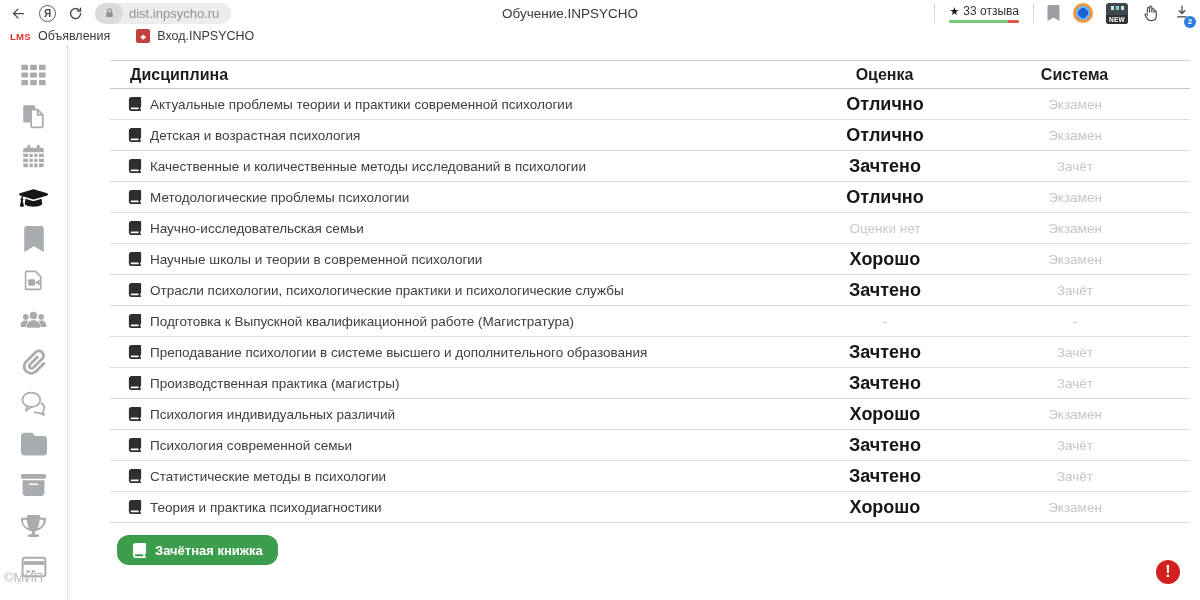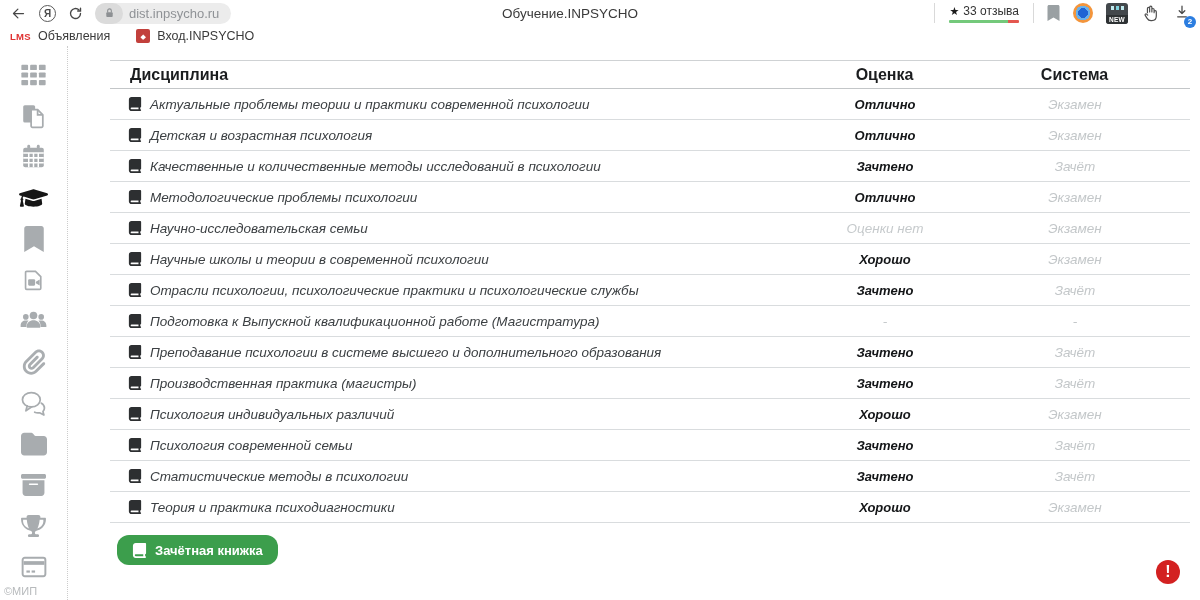--- a/index.html
+++ b/index.html
@@ -45,36 +45,36 @@
   .app { display:flex; height:554px; position:relative; }
   .sidebar { width:68px; border-right:1px dotted #ccc; padding-top:8px; display:flex; flex-direction:column; flex:none; }
   .sb-item { height:41px; display:flex; align-items:center; justify-content:center; cursor:pointer; }
   .sb-item svg { width:29px; height:26px; display:block; }
   .main { flex:1; padding:14px 0 0 42px; position:relative; }
   
   table.grades { border-collapse:collapse; width:1080px; font-size:13.5px; color:#3c4043; }
   .grades thead th { height:28px; border-top:1px solid #cfd2d4; border-bottom:1px solid #c3c6c8;
     font-weight:bold; color:#1b1d1f; text-align:left; padding-left:20px; font-size:16px; }
   .grades thead th.c-center { text-align:center; padding-left:0; }
-  .grades tbody td { height:31px; border-bottom:1px solid #d9dcde; padding:0;font-style:italic; }
+  .grades tbody td { height:31px; border-bottom:1px solid #d9dcde; padding:0; }
   .grades tbody tr { cursor:pointer; }
   .disc { display:flex; align-items:center; gap:8px; padding-left:18px; }
   .disc svg { width:14px; height:14px; flex:none; }
-  .cell-grade { text-align:center; font-weight:bold; color:#141618; font-size:13px; }
+  .cell-grade { text-align:center; font-weight:bold; color:#141618; font-size:18px; }
   .cell-grade.muted { color:#c6cacc; font-weight:normal; font-size:13.5px; }
   .cell-system { text-align:center; color:#c3c7c9; }
   
   .gradebook-btn { margin:12px 0 0 7px; display:inline-flex; align-items:center; gap:8px;
     background:#3c9e4c; color:#fff; font-weight:bold; font-size:13px; border:none; border-radius:12px;
     height:30px; padding:0 15px; cursor:pointer; font-family:inherit; }
   .gradebook-btn svg { width:15px; height:15px; }
   .alert-badge { position:absolute; right:20px; bottom:16px; width:24px; height:24px; border-radius:50%;
     background:#d32121; color:#fff; display:flex; align-items:center; justify-content:center;
     font-weight:bold; font-size:16px; cursor:pointer; }
-  .copyright { position:absolute; left:4px; bottom:3px; font-size:11px; color:#b7babc; }
+  .copyright { position:absolute; left:4px; bottom:15px; font-size:13px; color:#b7babc; }
 </style>
 </head>
 <body>
 
 <div class="browser-bar">
   <span class="nav-ico">
     <svg width="17" height="15" viewBox="0 0 24 24" fill="none" stroke="#474747" stroke-width="2" stroke-linecap="round" stroke-linejoin="round">
         <path d="M20 12H5M11 5l-7 7 7 7"></path>
       </svg>
   </span>

